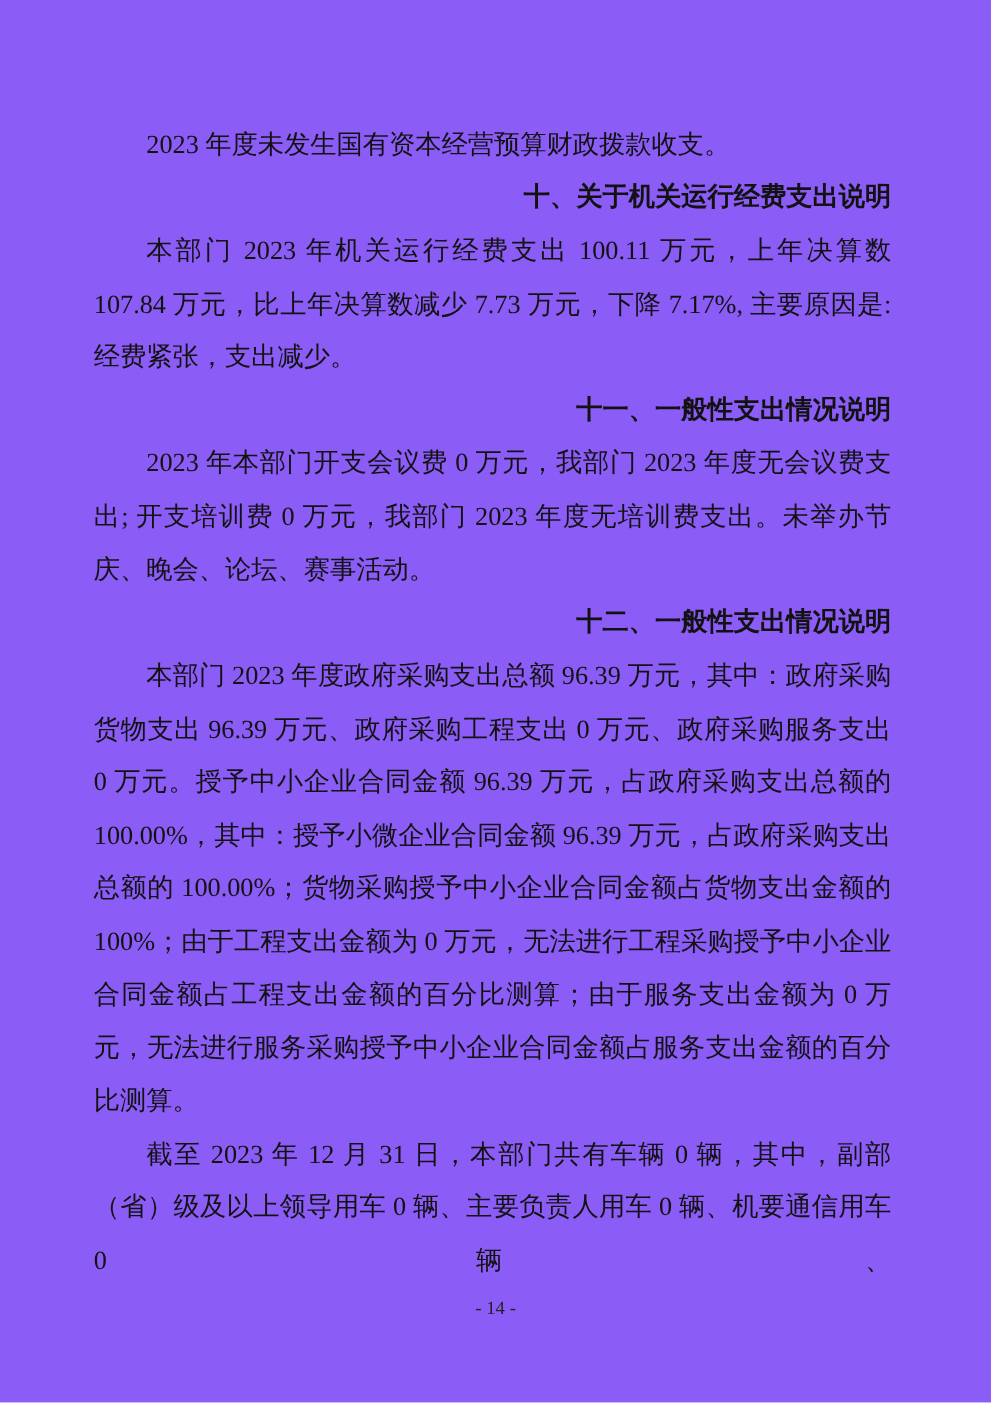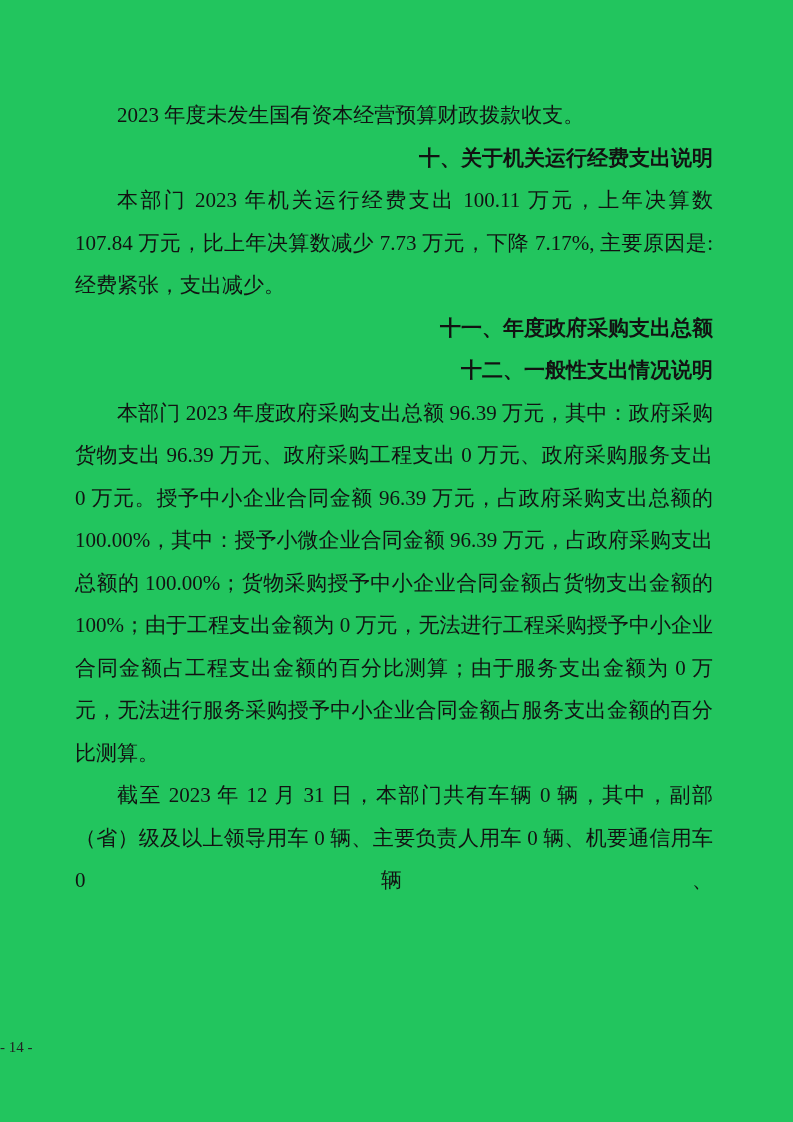--- a/index.html
+++ b/index.html
@@ -4,21 +4,21 @@
 <style>
   html, body {
     margin: 0;
     padding: 0;
     background: #ffffff;
   }
   .page {
     position: relative;
     width: 793px;
     height: 1122px;
-    background: #22c55e;
+    background: #8b5cf6;
     overflow: hidden;
     font-family: "Liberation Serif", "DejaVu Serif", serif;
     color: #121212;
   }
   .content {
     position: absolute;
     left: 75px;
     top: 94px;
     width: 638px;
     font-size: 21px;
@@ -40,40 +40,41 @@
     text-align: right;
   }
   .content p.truncated {
     text-align-last: justify;
   }
   .page-number {
     position: absolute;
     top: 1039px;
     left: 0;
     width: 100%;
-    text-align: left;
+    text-align: center;
     font-size: 15px;
     line-height: 16px;
     color: #222222;
     font-family: "Liberation Serif", "DejaVu Serif", serif;
   }
 </style>
 </head>
 <body>
 
 <div class="page">
   <main class="content">
     <p>2023 年度未发生国有资本经营预算财政拨款收支。</p>
 
     <h2>十、关于机关运行经费支出说明</h2>
 
     <p>本部门 2023 年机关运行经费支出 100.11 万元，上年决算数 107.84 万元，比上年决算数减少 7.73 万元，下降 7.17%, 主要原因是: 经费紧张，支出减少。</p>
 
-    <h2>十一、年度政府采购支出总额</h2>
+    <h2>十一、一般性支出情况说明</h2>
 
+    <p>2023 年本部门开支会议费 0 万元，我部门 2023 年度无会议费支出; 开支培训费 0 万元，我部门 2023 年度无培训费支出。未举办节庆、晚会、论坛、赛事活动。</p>
 
     <h2>十二、一般性支出情况说明</h2>
 
     <p>本部门 2023 年度政府采购支出总额 96.39 万元，其中：政府采购货物支出 96.39 万元、政府采购工程支出 0 万元、政府采购服务支出 0 万元。授予中小企业合同金额 96.39 万元，占政府采购支出总额的 100.00%，其中：授予小微企业合同金额 96.39 万元，占政府采购支出总额的 100.00%；货物采购授予中小企业合同金额占货物支出金额的 100%；由于工程支出金额为 0 万元，无法进行工程采购授予中小企业合同金额占工程支出金额的百分比测算；由于服务支出金额为 0 万元，无法进行服务采购授予中小企业合同金额占服务支出金额的百分比测算。</p>
 
 
     <p class="truncated">截至 2023 年 12 月 31 日，本部门共有车辆 0 辆，其中，副部（省）级及以上领导用车 0 辆、主要负责人用车 0 辆、机要通信用车 0 辆、</p>
   </main>
 
   <footer class="page-number">- 14 -</footer>

